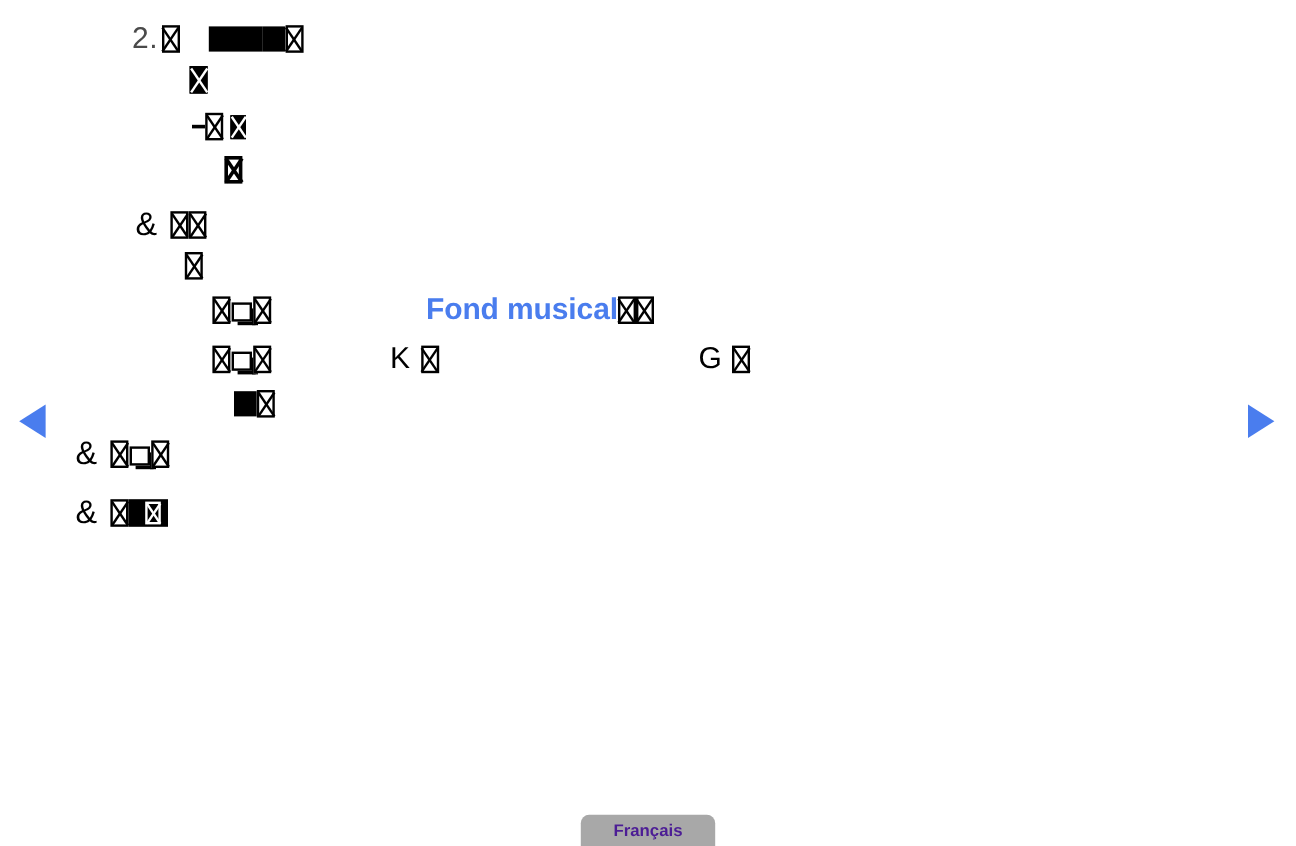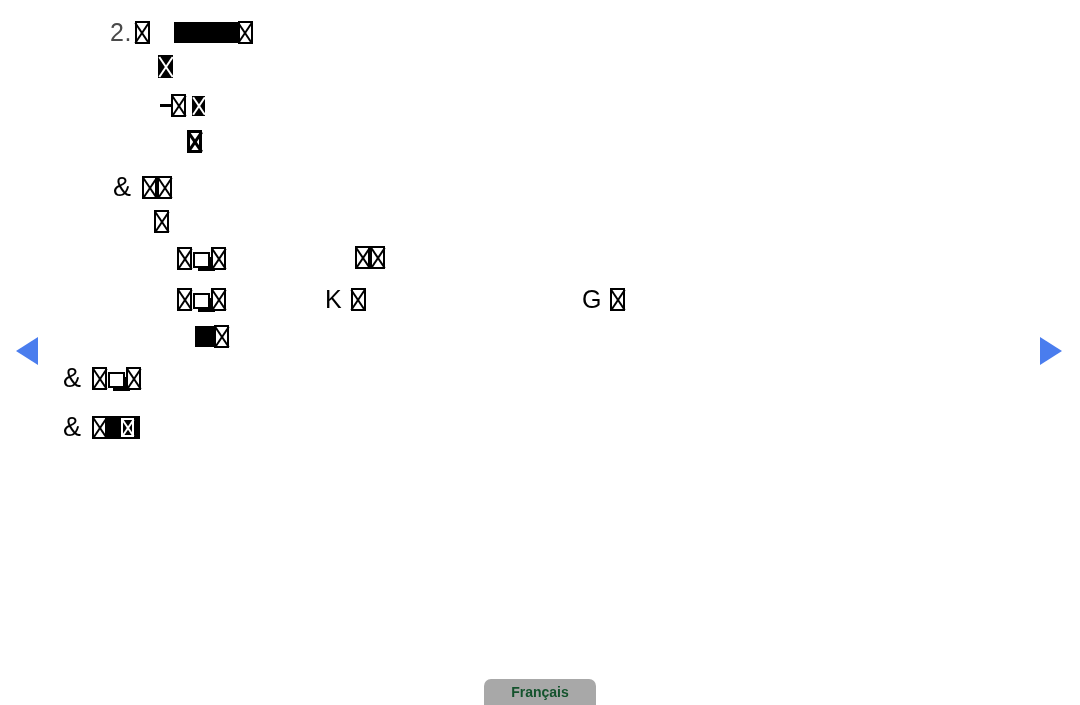--- a/index.html
+++ b/index.html
@@ -198,21 +198,21 @@
   
   .lang-button {
     position: absolute;
     left: 484px;
     top: 679px;
     width: 112px;
     height: 26px;
     background: #a8a8a8;
     border: none;
     border-radius: 7px 7px 0 0;
-    color: #14532d;
+    color: #4c1d95;
     font-family: "Liberation Sans", sans-serif;
     font-size: 14px;
     font-weight: 700;
     text-align: center;
     line-height: 24px;
     padding: 0;
     cursor: pointer;
   }
 </style>
 </head>
@@ -252,20 +252,21 @@
   <div class="row" style="left:154px; top:210px;">
     <span class="tofu"></span>
   </div>
 
   <div class="row" style="left:177px; top:247px;">
     <span class="tofu"></span>
     <span class="wsq"></span>
     <span class="tofu"></span>
   </div>
   <div class="row" style="left:355px; top:246px;">
+    <span class="blue-text">Fond musical</span>
     <span class="tofu"></span>
     <span class="tofu"></span>
   </div>
 
   <div class="row" style="left:177px; top:288px;">
     <span class="tofu"></span>
     <span class="wsq"></span>
     <span class="tofu"></span>
   </div>
   <div class="row" style="left:325px; top:287px;">

